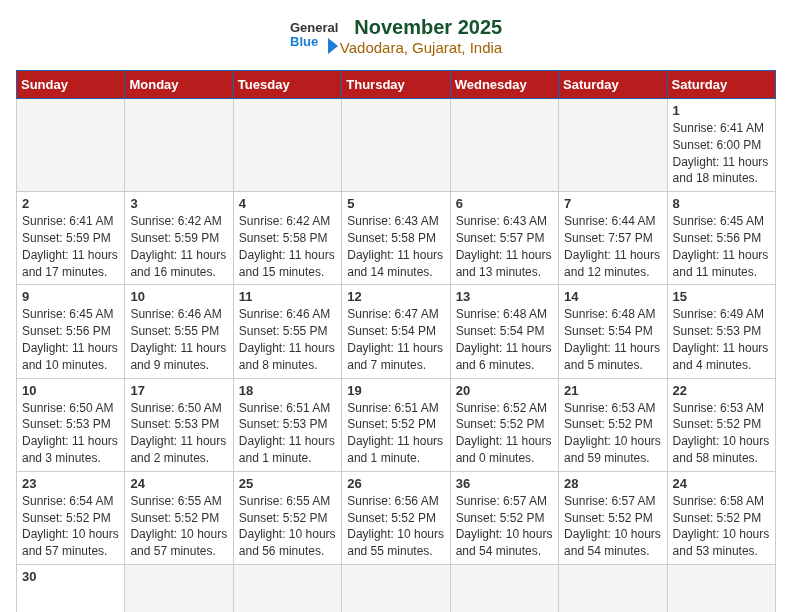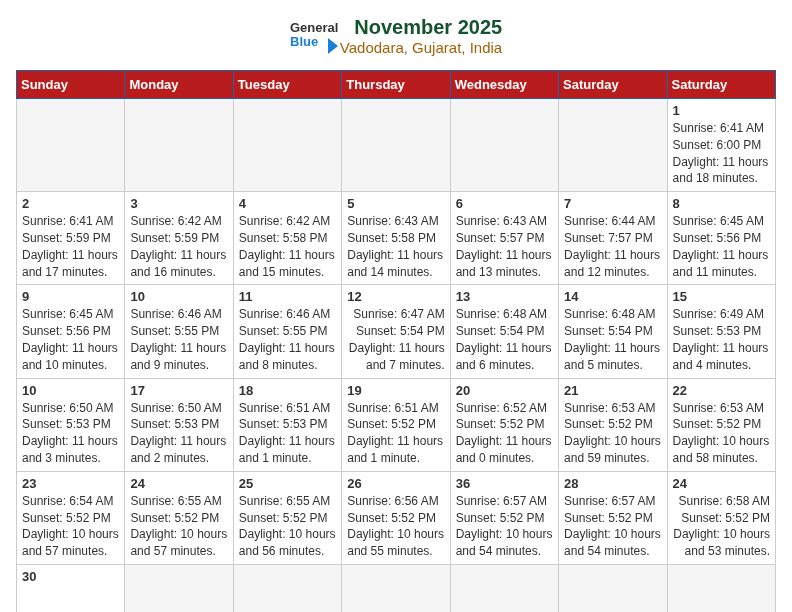--- a/index.html
+++ b/index.html
@@ -180,21 +180,21 @@
 Daylight: 11 hours and 9 minutes.</div>
         </td>
         <td>
           <span class="day-num">11</span>
           <div class="day-info" style="white-space: pre-line;">Sunrise: 6:46 AM
 Sunset: 5:55 PM
 Daylight: 11 hours and 8 minutes.</div>
         </td>
         <td>
           <span class="day-num">12</span>
-          <div class="day-info" style="white-space: pre-line; text-align: right;">Sunrise: 6:47 AM
+          <div class="day-info" style="white-space: pre-line;">Sunrise: 6:47 AM
 Sunset: 5:54 PM
 Daylight: 11 hours and 7 minutes.</div>
         </td>
         <td>
           <span class="day-num">13</span>
           <div class="day-info" style="white-space: pre-line;">Sunrise: 6:48 AM
 Sunset: 5:54 PM
 Daylight: 11 hours and 6 minutes.</div>
         </td>
         <td>
@@ -286,21 +286,21 @@
 Daylight: 10 hours and 54 minutes.</div>
         </td>
         <td>
           <span class="day-num">28</span>
           <div class="day-info" style="white-space: pre-line;">Sunrise: 6:57 AM
 Sunset: 5:52 PM
 Daylight: 10 hours and 54 minutes.</div>
         </td>
         <td>
           <span class="day-num">24</span>
-          <div class="day-info" style="white-space: pre-line; text-align: right;">Sunrise: 6:58 AM
+          <div class="day-info" style="white-space: pre-line;">Sunrise: 6:58 AM
 Sunset: 5:52 PM
 Daylight: 10 hours and 53 minutes.</div>
         </td>
       </tr>
       <tr class="last-row">
         <td>
           <span class="day-num">30</span>
           <div class="day-info" style="white-space: pre-line; margin-top: 33px;">Sunrise: 6:59 AM
 Sunset: 5:52 PM
 Daylight: 10 hours and 52 minutes.</div>

